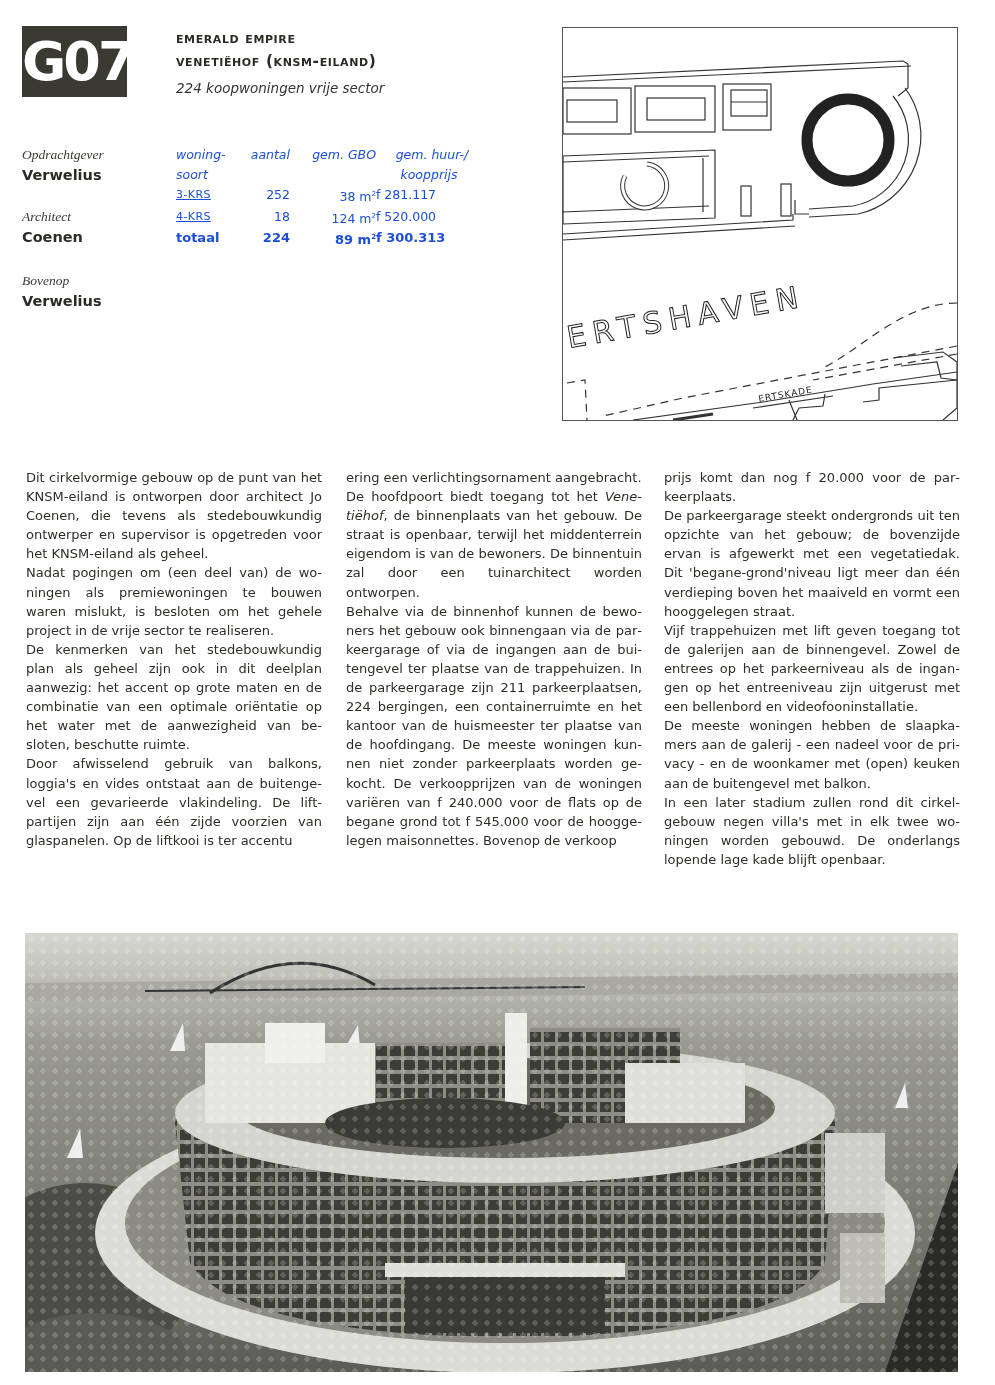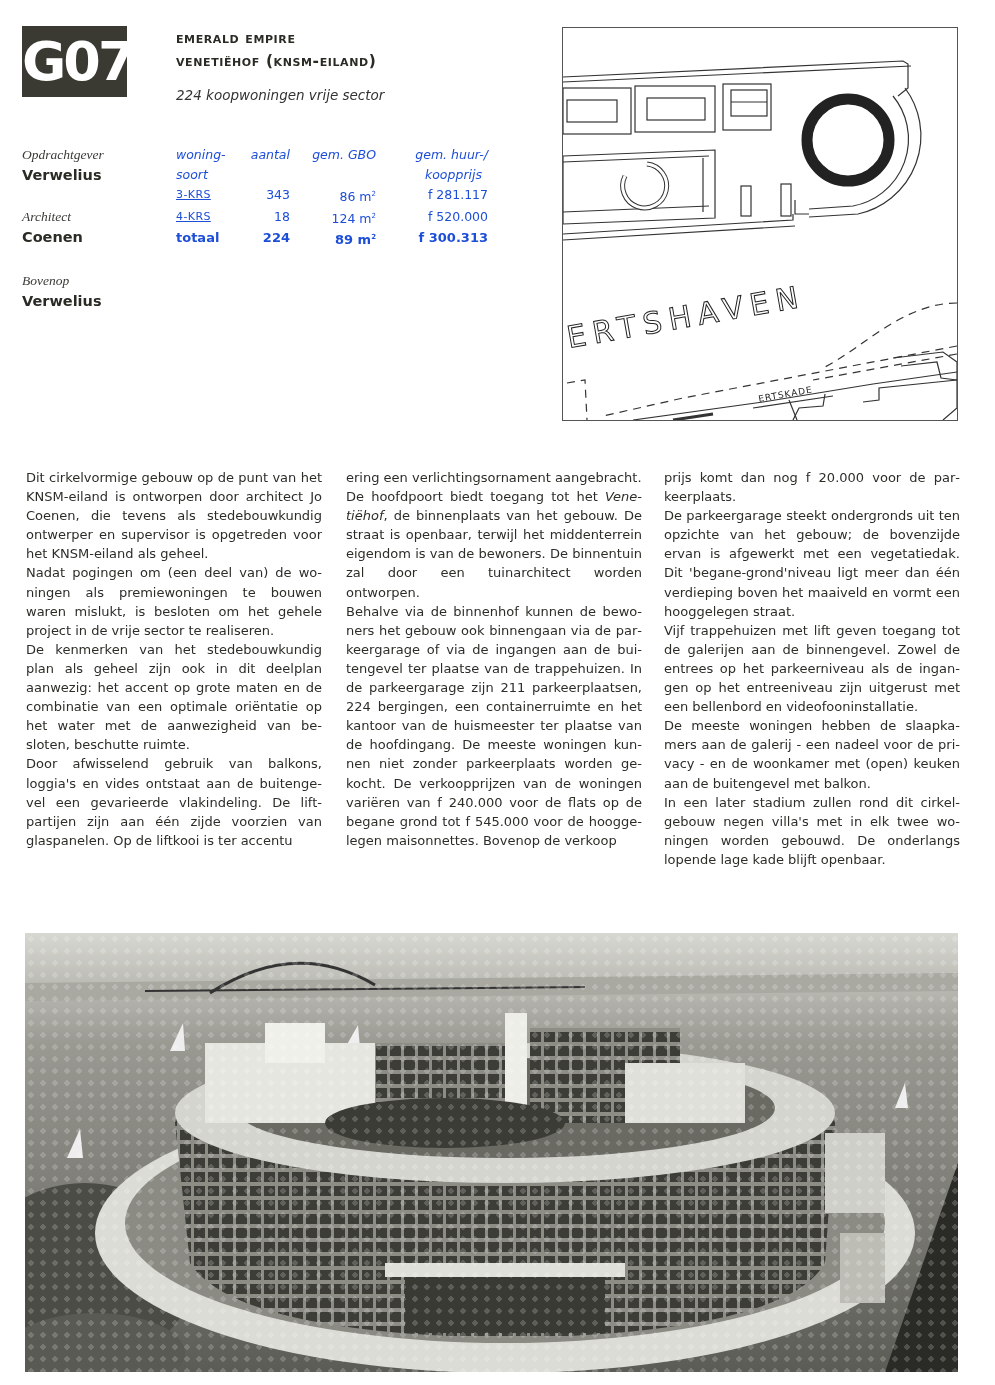--- a/index.html
+++ b/index.html
@@ -16,37 +16,37 @@
     background: #3a3a33; color: #ffffff;
     font-family: "DejaVu Sans", sans-serif; font-weight: bold;
     font-size: 54px; letter-spacing: -3px; line-height: 71px; text-align: center;
   }
   .title-block { left: 176px; top: 27px; }
   .title-line {
     font-family: "DejaVu Sans", sans-serif; font-weight: bold; font-size: 15.5px;
     font-variant: small-caps; letter-spacing: 0.6px; line-height: 23px; color: #2b2b26;
     text-transform: lowercase;
   }
-  .subtitle { font-style: italic; font-size: 13.5px; line-height: 20px; color: #333; margin-top: 12px; text-align: center; }
+  .subtitle { font-style: italic; font-size: 13.5px; line-height: 20px; color: #333; margin-top: 5px; text-align: center; }
 
   
   .credits { left: 22px; top: 145px; width: 140px; }
   .credit-role { font-style: italic; font-size: 13.5px; color: #3a3a35; line-height: 20px; font-family: Liberation Serif, serif; }
   .credit-name { font-weight: bold; font-size: 14.5px; color: #2b2b26; line-height: 20px; }
   .credit-group { position: absolute; left: 0; }
 
   
   .spec-table { left: 176px; top: 145px; font-size: 12.5px; color: #1d4ed8; }
   .spec-table table { border-collapse: collapse; }
   .spec-table td, .spec-table th { padding: 0; line-height: 19.5px; font-weight: normal; vertical-align: top; }
   .spec-table th { font-style: italic; }
   .c1 { width: 62px; text-align: left; }
   .c2 { width: 52px; text-align: right; }
   .c3 { width: 86px; text-align: right; }
-  .c4 { width: 112px; text-align: right; padding-right: 2px !important; }
+  .c4 { width: 112px; padding-right: 2px !important; }
   .hdr2 { height: 40px; }
   .spec-table tr.total td { font-weight: bold; font-size: 13px; }
   sup { font-size: 7px; vertical-align: 5px; }
   .smallcaps { font-size: 11px; letter-spacing: 0.4px; text-decoration: underline; }
 
   
   .map { left: 562px; top: 27px; width: 396px; height: 394px; border: 1.5px solid #555; box-sizing: border-box; background: #fff; }
   .map svg { position: absolute; left: 0; top: 0; }
 
   
@@ -102,22 +102,22 @@
   <table>
     <tbody>
         <tr class="hdr2">
       <th class="c1"><span>woning-</span><br><span>soort</span></th>
       <th class="c2">aantal</th>
       <th class="c3">gem. GBO</th>
       <th class="c4"><span>gem. huur-/</span><br><span style="padding-right:6px">koopprijs</span></th>
     </tr>
     <tr>
       <td class="c1 smallcaps">3-KRS</td>
-      <td class="c2">343</td>
-      <td class="c3"><span>86 m</span><sup>2</sup></td>
+      <td class="c2">252</td>
+      <td class="c3"><span>38 m</span><sup>2</sup></td>
       <td class="c4">f 281.117</td>
     </tr>
     <tr>
       <td class="c1 smallcaps">4-KRS</td>
       <td class="c2">18</td>
       <td class="c3"><span>124 m</span><sup>2</sup></td>
       <td class="c4">f 520.000</td>
     </tr>
     <tr class="total">
       <td class="c1">totaal</td>

